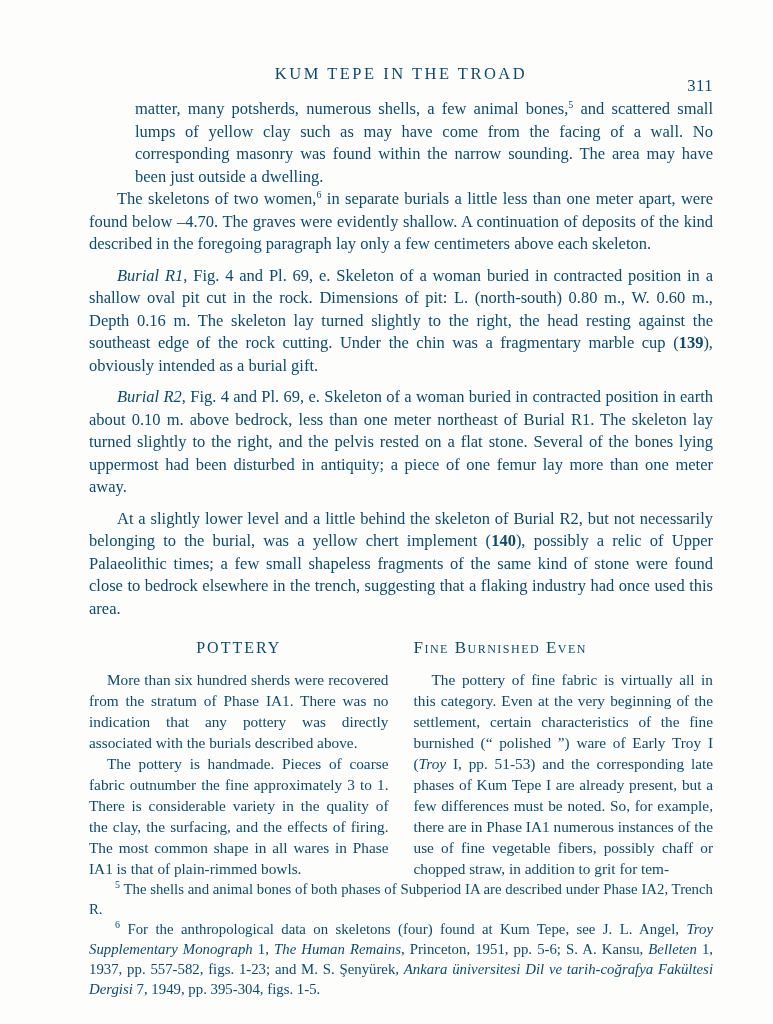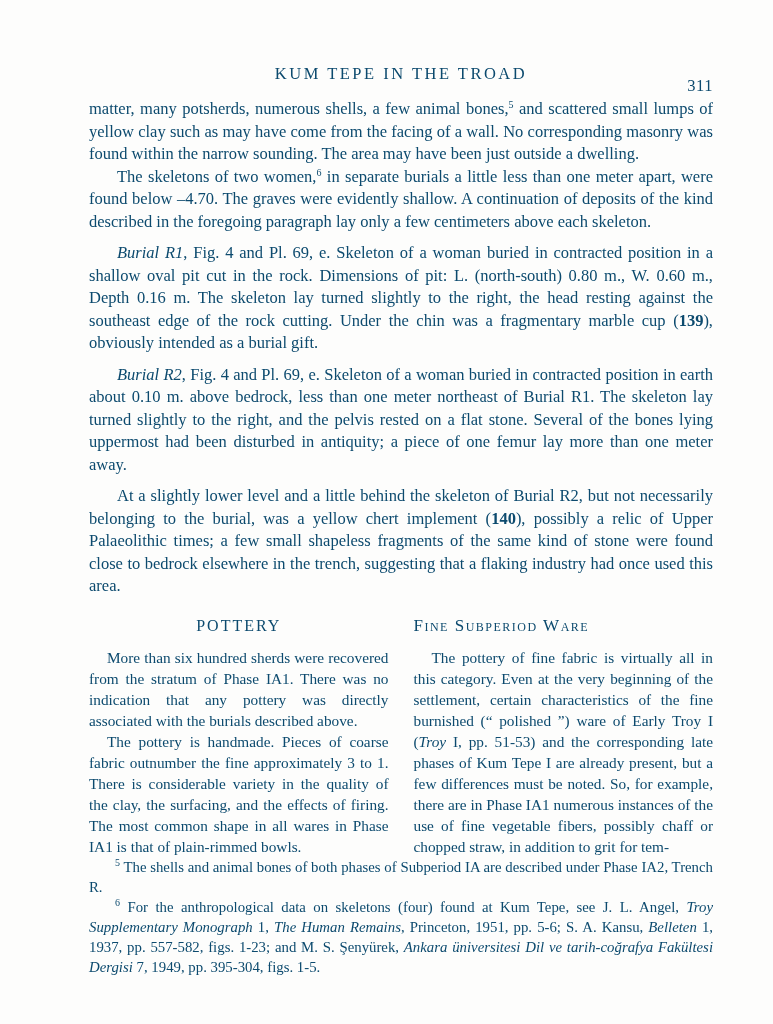--- a/index.html
+++ b/index.html
@@ -35,21 +35,21 @@
   }
   .body-text {
     font-size: 16.5px;
     line-height: 22.5px;
     text-align: justify;
   }
   .body-text p {
     margin: 0;
     text-indent: 28px;
   }
-  .body-text p.no-indent { text-indent: 0; }
+  .body-text p.no-indent { text-indent: 0; margin-left: 46px; }
   .body-text p.spaced { margin-top: 9px; }
   .columns {
     display: flex;
     gap: 25px;
     margin-top: 16px;
     align-items: flex-end;
   }
   .col {
     width: 313px;
     font-size: 15.3px;
@@ -105,21 +105,21 @@
     <p class="spaced"><span>At a slightly lower level and a little behind the skeleton of Burial R2, but not necessarily belonging to the burial, was a yellow chert implement (</span><span class="bd">140</span><span>), possibly a relic of Upper Palaeolithic times; a few small shapeless fragments of the same kind of stone were found close to bedrock elsewhere in the trench, suggesting that a flaking industry had once used this area.</span></p>
   </div>
 
   <div class="columns">
     <div class="col">
       <h3 class="col-heading centered">POTTERY</h3>
       <p><span>More than six hundred sherds were recovered from the stratum of Phase IA1.  There was no indication that any pottery was directly associated with the burials described above.</span></p>
       <p><span>The pottery is handmade.  Pieces of coarse fabric outnumber the fine approximately 3 to 1. There is considerable variety in the quality of the clay, the surfacing, and the effects of firing. The most common shape in all wares in Phase IA1 is that of plain-rimmed bowls.</span></p>
     </div>
     <div class="col">
-      <h3 class="col-heading smallcaps">Fine Subperiod Ware</h3>
+      <h3 class="col-heading smallcaps">Fine Burnished Even</h3>
       <p><span>The pottery of fine fabric is virtually all in this category.  Even at the very beginning of the settlement, certain characteristics of the fine burnished (“ polished ”) ware of Early Troy I (</span><span class="it">Troy</span><span> I, pp. 51-53) and the corresponding late phases of Kum Tepe I are already present, but a few differences must be noted.  So, for example, there are in Phase IA1 numerous instances of the use of fine vegetable fibers, possibly chaff or chopped straw, in addition to grit for tem-</span></p>
     </div>
   </div>
 
   <div class="footnotes">
     <p><sup>5</sup><span> The shells and animal bones of both phases of Subperiod IA are described under Phase IA2, Trench R.</span></p>
     <p><sup>6</sup><span> For the anthropological data on skeletons (four) found at Kum Tepe, see J. L. Angel, </span><span class="it">Troy Supplementary Monograph</span><span> 1, </span><span class="it">The Human Remains</span><span>, Princeton, 1951, pp. 5-6; S. A. Kansu, </span><span class="it">Belleten</span><span> 1, 1937, pp. 557-582, figs. 1-23; and M. S. Şenyürek, </span><span class="it">Ankara üniversitesi Dil ve tarih-coğrafya Fakültesi Dergisi</span><span> 7, 1949, pp. 395-304, figs. 1-5.</span></p>
   </div>
 
 </div>

